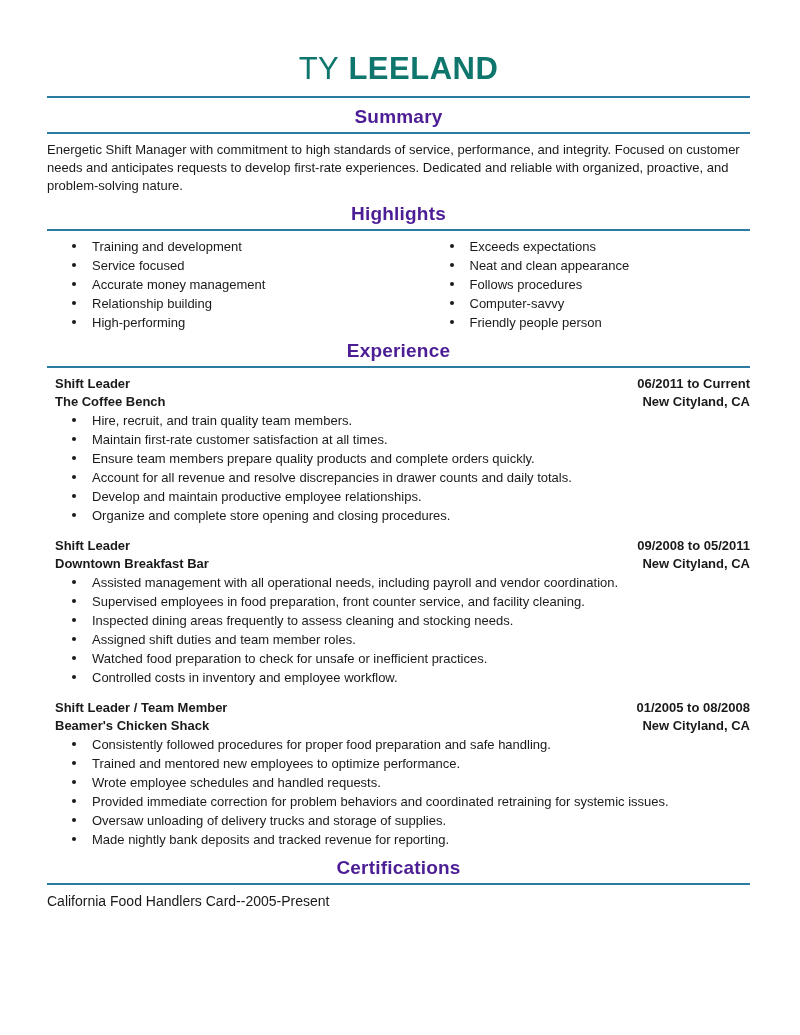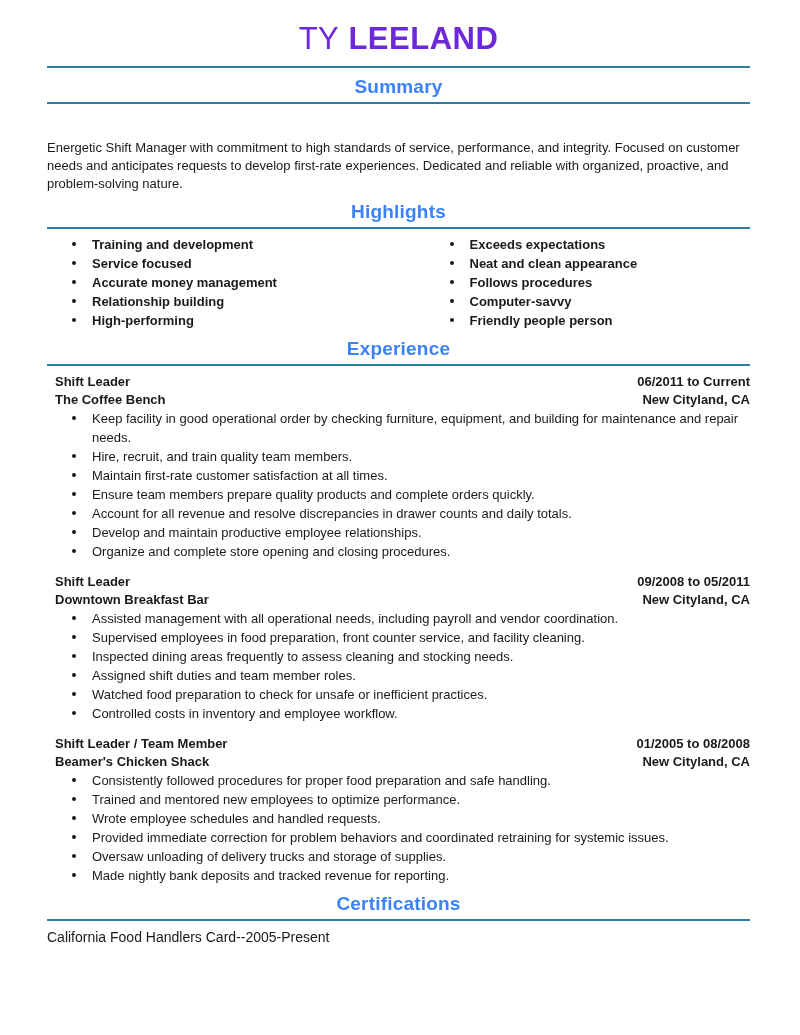--- a/index.html
+++ b/index.html
@@ -25,22 +25,22 @@
     margin: 0 47px 0 47px;
     width: 703px;
   }
 
   
   .name {
     text-align: center;
     font-size: 31px;
     line-height: 1.1;
     letter-spacing: 0.5px;
-    color: #6d28d9;
-    padding-top: 22px;
+    color: #0f766e;
+    padding-top: 52px;
     padding-bottom: 10px;
     white-space: nowrap;
   }
   .name .first {
     font-weight: 400;
   }
   .name .last {
     font-weight: 700;
   }
   .rule {
@@ -59,43 +59,41 @@
   }
 
   
   .section {
     margin-top: 8px;
   }
   .section-title {
     text-align: center;
     font-size: 19px;
     font-weight: 700;
-    color: #3b82f6;
+    color: #4c1d95;
     padding-bottom: 4px;
     letter-spacing: 0.2px;
   }
   .section-body {
     padding-top: 7px;
     font-size: 13px;
     line-height: 17.5px;
   }
 
   
   .summary-text {
     font-size: 13px;
     line-height: 18px;
     text-align: left;
-    margin-top: 28px;
   }
 
   
   .highlights-cols {
     display: flex;
     padding-top: 6px;
-    font-weight: bold;
   }
   .hl-col {
     flex: 0 0 50%;
     box-sizing: border-box;
   }
   .hl-col.right {
     padding-left: 26px;
   }
   ul.bullets {
     list-style: none;
@@ -207,21 +205,20 @@
         <div class="job">
           <div class="job-line">
             <span>Shift Leader</span>
             <span>06/2011 to Current</span>
           </div>
           <div class="job-line">
             <span>The Coffee Bench</span>
             <span>New Cityland, CA</span>
           </div>
           <ul class="bullets job-bullets">
-            <li>Keep facility in good operational order by checking furniture, equipment, and building for maintenance and repair needs.</li>
             <li>Hire, recruit, and train quality team members.</li>
             <li>Maintain first-rate customer satisfaction at all times.</li>
             <li>Ensure team members prepare quality products and complete orders quickly.</li>
             <li>Account for all revenue and resolve discrepancies in drawer counts and daily totals.</li>
             <li>Develop and maintain productive employee relationships.</li>
             <li>Organize and complete store opening and closing procedures.</li>
           </ul>
         </div>
 
         <div class="job">

